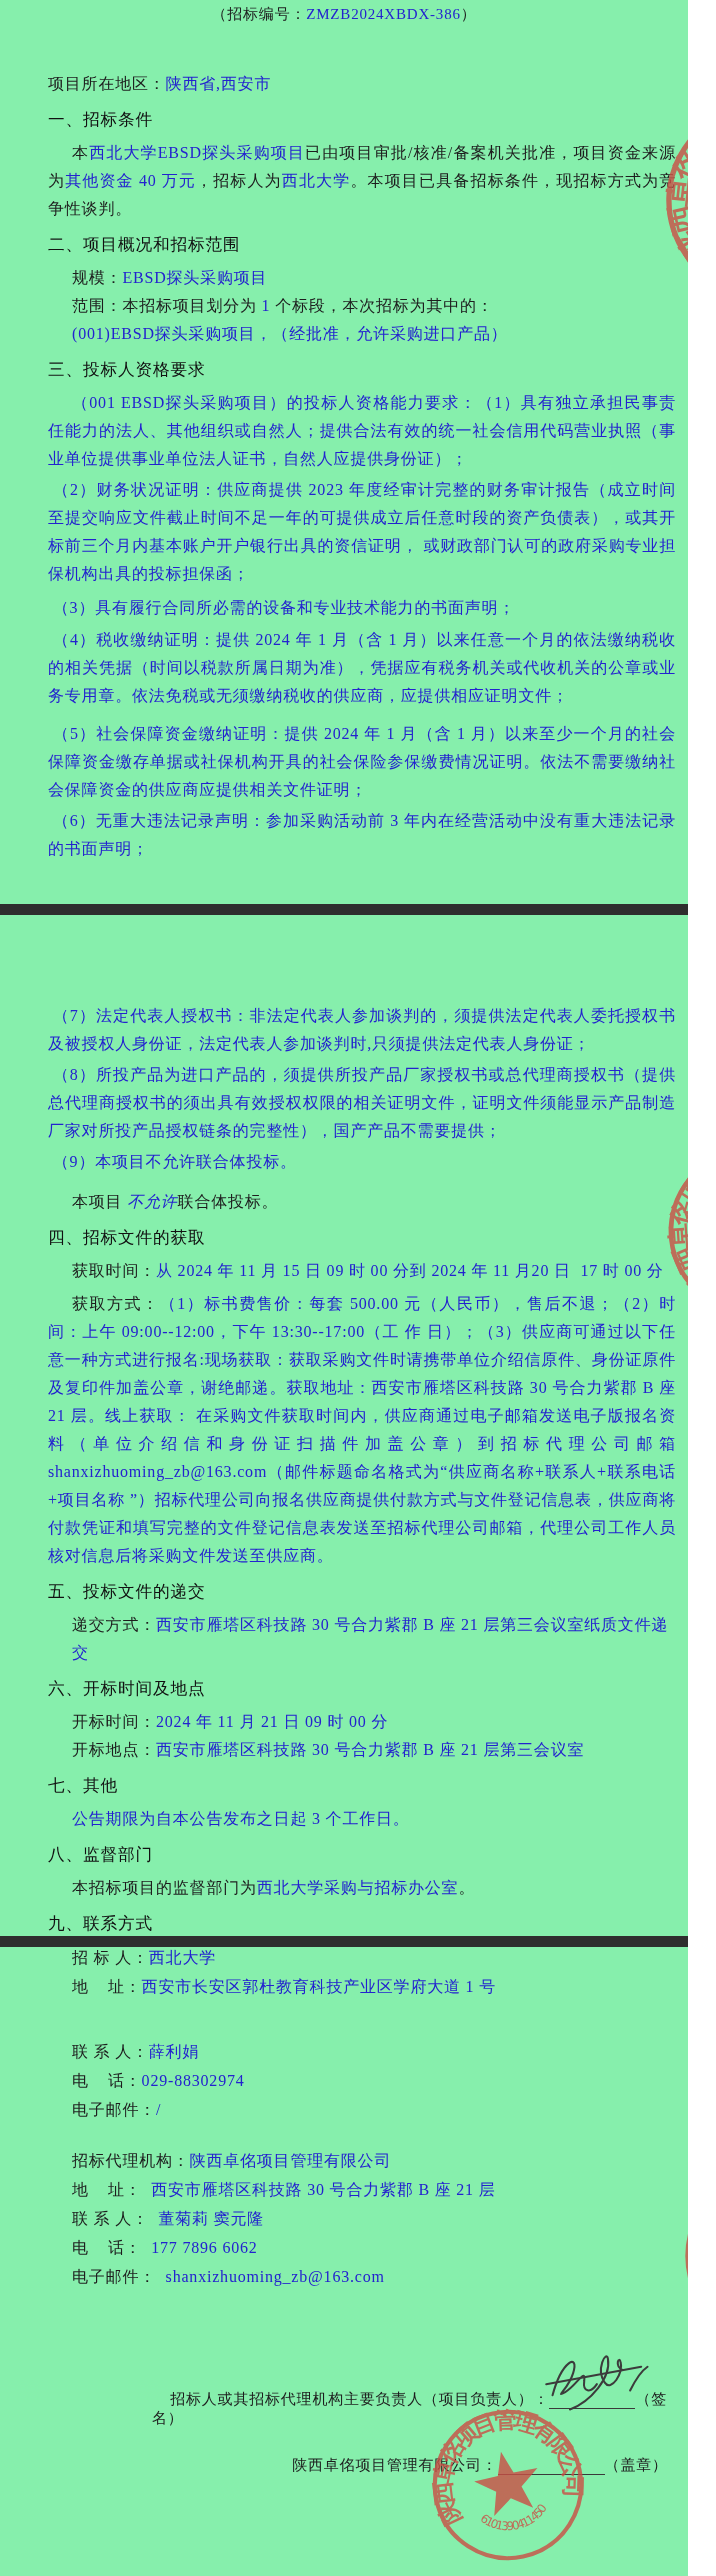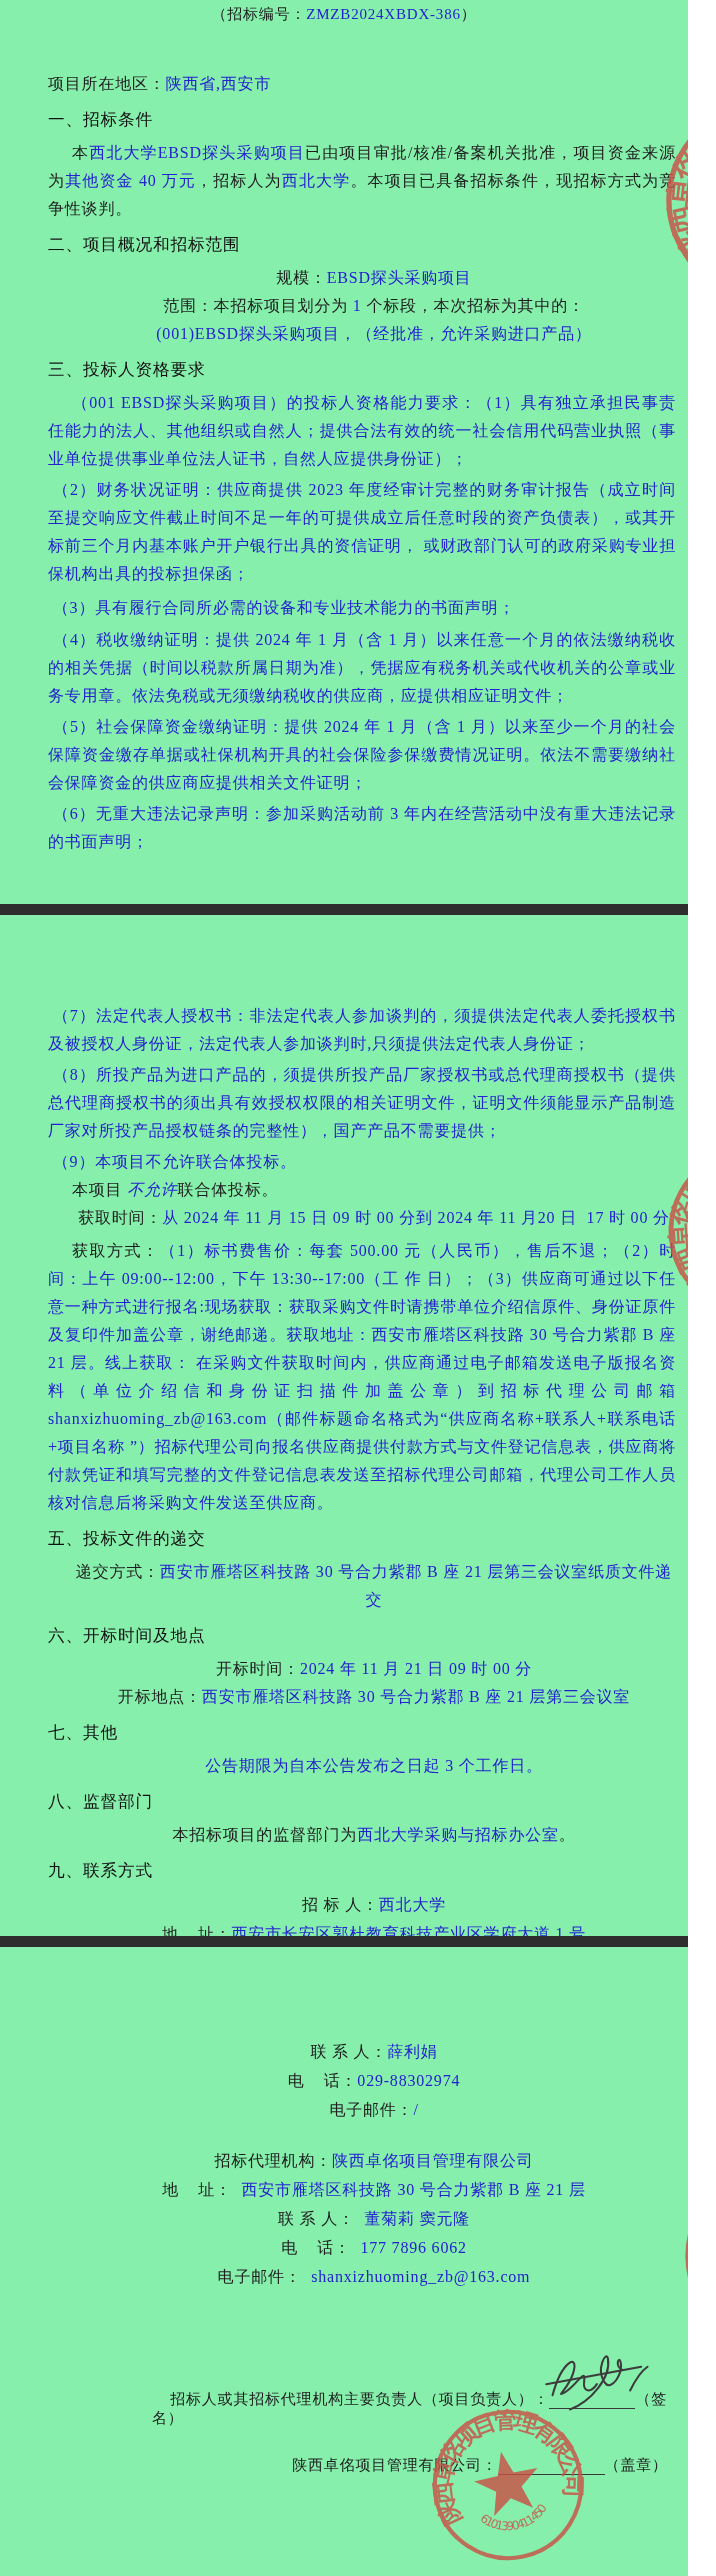--- a/index.html
+++ b/index.html
@@ -9,21 +9,21 @@
   }
   .hdr{
     position:absolute;top:4.8px;left:0;width:100%;text-align:center;
     font-size:15px;letter-spacing:0.8px;white-space:pre-wrap;
   }
   .content{position:absolute;left:48px;width:628px;font-size:16px;letter-spacing:0.8px;}
   .c1{top:70px;}
   .c2{top:1002px;}
   .c3{top:2037px;}
   .line{line-height:28px;white-space:pre-wrap;margin:0;}
-  .ind{padding-left:24px;text-align:center;}
+  .ind{padding-left:24px;}
   .para{margin:4.8px 0 0 0;line-height:28px;text-align:justify;text-indent:24px;}
   .qpara{margin:3.2px 0 0 0;line-height:28px;text-align:justify;text-indent:4.8px;}
   .h{font-size:16.7px;font-weight:normal;color:#111;letter-spacing:0.8px;line-height:22px;margin:11px 0 8px 0;}
   .c-k{color:#1d1d1d;}
   .c-b{color:#2322cf;}
   .c-bi{color:#2322cf;font-style:italic;}
   .bar{position:absolute;left:0;width:716px;height:11px;background:#2e2e2e;}
   .bar1{top:904px;}
   .bar2{top:1936px;}
   .gap28{height:22px;}
@@ -52,32 +52,33 @@
     <div class="h">二、项目概况和招标范围</div>
     <div class="line ind"><span class="c-k">规模：</span><span class="c-b">EBSD探头采购项目</span></div>
     <div class="line ind"><span class="c-k">范围：本招标项目划分为 </span><span class="c-b">1</span><span class="c-k"> 个标段，本次招标为其中的：</span></div>
     <div class="line ind"><span class="c-b">(001)EBSD探头采购项目，（经批准，允许采购进口产品）</span></div>
 
     <div class="h">三、投标人资格要求</div>
     <p class="para"><span class="c-b">（001 EBSD探头采购项目）的投标人资格能力要求：（1）具有独立承担民事责任能力的法人、其他组织或自然人；提供合法有效的统一社会信用代码营业执照（事业单位提供事业单位法人证书，自然人应提供身份证）；</span></p>
     <p class="qpara"><span class="c-b">（2）财务状况证明：供应商提供 2023 年度经审计完整的财务审计报告（成立时间至提交响应文件截止时间不足一年的可提供成立后任意时段的资产负债表），或其开标前三个月内基本账户开户银行出具的资信证明， 或财政部门认可的政府采购专业担保机构出具的投标担保函；</span></p>
     <p class="qpara" style="margin-top:6.3px"><span class="c-b">（3）具有履行合同所必需的设备和专业技术能力的书面声明；</span></p>
     <p class="qpara"><span class="c-b">（4）税收缴纳证明：提供 2024 年 1 月（含 1 月）以来任意一个月的依法缴纳税收的相关凭据（时间以税款所属日期为准），凭据应有税务机关或代收机关的公章或业务专用章。依法免税或无须缴纳税收的供应商，应提供相应证明文件；</span></p>
-    <p class="qpara" style="margin-top:3px"><span class="c-b">（5）社会保障资金缴纳证明：提供 2024 年 1 月（含 1 月）以来至少一个月的社会保障资金缴存单据或社保机构开具的社会保险参保缴费情况证明。依法不需要缴纳社会保障资金的供应商应提供相关文件证明；</span></p>
+    <p class="qpara" style="margin-top:10px"><span class="c-b">（5）社会保障资金缴纳证明：提供 2024 年 1 月（含 1 月）以来至少一个月的社会保障资金缴存单据或社保机构开具的社会保险参保缴费情况证明。依法不需要缴纳社会保障资金的供应商应提供相关文件证明；</span></p>
     <p class="qpara"><span class="c-b">（6）无重大违法记录声明：参加采购活动前 3 年内在经营活动中没有重大违法记录的书面声明；</span></p>
   </div>
 
   <div class="bar bar1"></div>
 
   <div class="content c2">
     <p class="qpara" style="margin-top:0"><span class="c-b">（7）法定代表人授权书：非法定代表人参加谈判的，须提供法定代表人委托授权书及被授权人身份证，法定代表人参加谈判时,只须提供法定代表人身份证；</span></p>
     <p class="qpara"><span class="c-b">（8）所投产品为进口产品的，须提供所投产品厂家授权书或总代理商授权书（提供总代理商授权书的须出具有效授权权限的相关证明文件，证明文件须能显示产品制造厂家对所投产品授权链条的完整性），国产产品不需要提供；</span></p>
     <p class="qpara"><span class="c-b">（9）本项目不允许联合体投标。</span></p>
-    <p class="para" style="margin-top:0"><span class="c-k">本项目 </span><span class="c-bi">不允许</span><span class="c-k">联合体投标。</span></p>
+    <p class="para" style="margin-top:12px"><span class="c-k">本项目 </span><span class="c-bi">不允许</span><span class="c-k">联合体投标。</span></p>
 
+    <div class="h">四、招标文件的获取</div>
     <div class="line ind"><span class="c-k">获取时间：</span><span class="c-b">从 2024 年 11 月 15 日 09 时 00 分到 2024 年 11 月20 日  17 时 00 分</span></div>
     <p class="para"><span class="c-k">获取方式：</span><span class="c-b">（1）标书费售价：每套 500.00 元（人民币），售后不退；（2）时间：上午 09:00--12:00，下午 13:30--17:00（工 作 日）；（3）供应商可通过以下任意一种方式进行报名:现场获取：获取采购文件时请携带单位介绍信原件、身份证原件及复印件加盖公章，谢绝邮递。获取地址：西安市雁塔区科技路 30 号合力紫郡 B 座 21 层。线上获取： 在采购文件获取时间内，供应商通过电子邮箱发送电子版报名资料（单位介绍信和身份证扫描件加盖公章）到招标代理公司邮箱 shanxizhuoming_zb@163.com（邮件标题命名格式为“供应商名称+联系人+联系电话+项目名称 ”）招标代理公司向报名供应商提供付款方式与文件登记信息表，供应商将付款凭证和填写完整的文件登记信息表发送至招标代理公司邮箱，代理公司工作人员核对信息后将采购文件发送至供应商。</span></p>
 
     <div class="h">五、投标文件的递交</div>
     <div class="line ind"><span class="c-k">递交方式：</span><span class="c-b">西安市雁塔区科技路 30 号合力紫郡 B 座 21 层第三会议室纸质文件递交</span></div>
 
     <div class="h">六、开标时间及地点</div>
     <div class="line ind"><span class="c-k">开标时间：</span><span class="c-b">2024 年 11 月 21 日 09 时 00 分</span></div>
     <div class="line ind"><span class="c-k">开标地点：</span><span class="c-b">西安市雁塔区科技路 30 号合力紫郡 B 座 21 层第三会议室</span></div>
 

